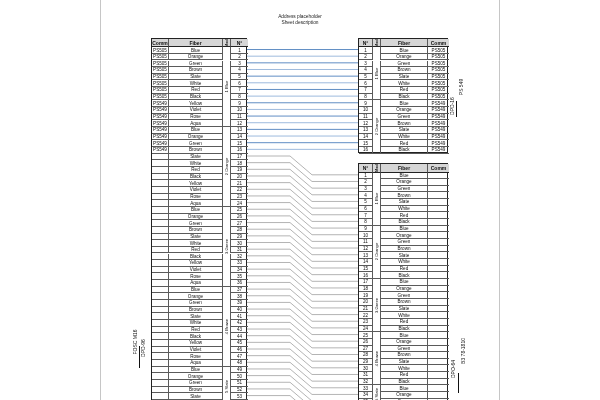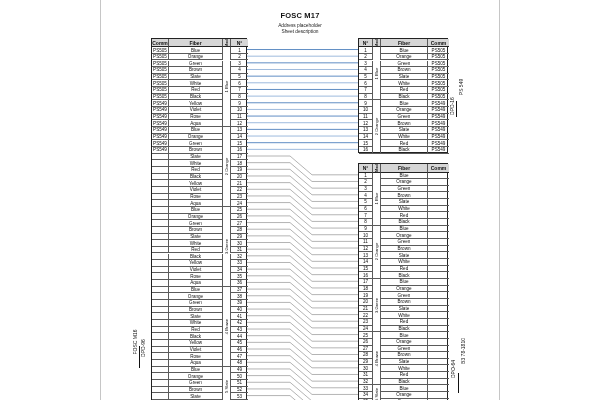--- a/index.html
+++ b/index.html
@@ -23,21 +23,20 @@
   .vline{position:absolute;width:1px;background:#111;}
   svg{position:absolute;left:0;top:0;pointer-events:none;}
 </style>
 </head>
 <body>
 
 <div class="pageedge" style="left:100px"></div>
 <div class="pageedge" style="left:499px"></div>
 
 <div id="titleblock">
-  <div class="t1">FOSC M17</div>
   <div class="t2">Address placeholder</div>
   <div class="t3">Sheet description</div>
 </div>
 
 <svg id="lines" width="600" height="400">
     <line x1="247" y1="49.5275" x2="358" y2="49.5275" stroke="#4f81bd" stroke-width="0.9"></line>
     <line x1="247" y1="56.182500000000005" x2="358" y2="56.182500000000005" stroke="#93b2d9" stroke-width="0.9"></line>
     <line x1="247" y1="62.837500000000006" x2="358" y2="62.837500000000006" stroke="#4f81bd" stroke-width="0.9"></line>
     <line x1="247" y1="69.4925" x2="358" y2="69.4925" stroke="#93b2d9" stroke-width="0.9"></line>
     <line x1="247" y1="76.14750000000001" x2="358" y2="76.14750000000001" stroke="#4f81bd" stroke-width="0.9"></line>

